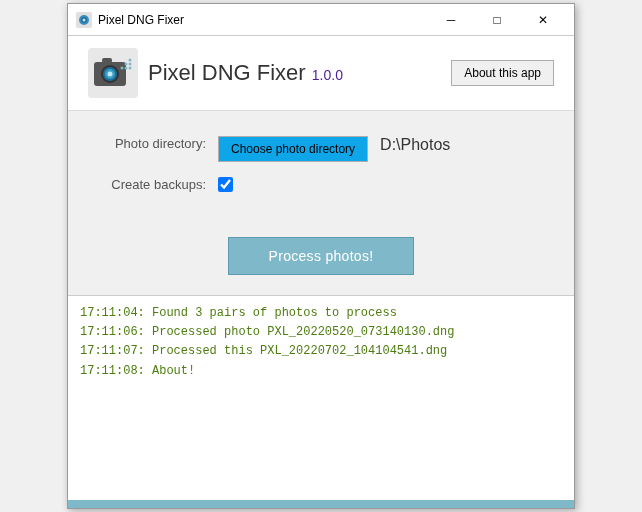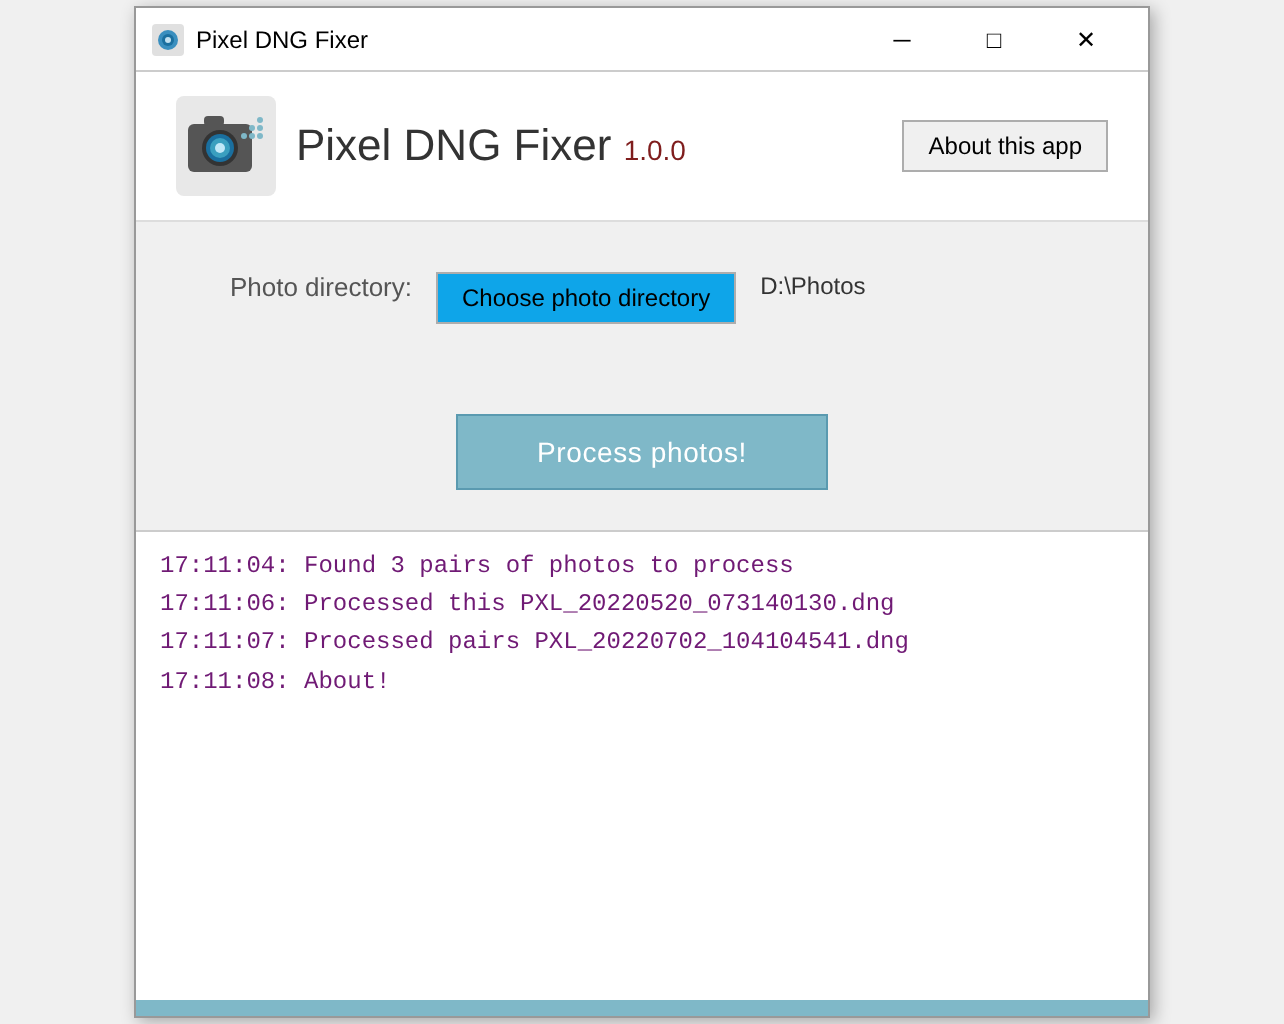--- a/index.html
+++ b/index.html
@@ -139,21 +139,21 @@
       border: 1px solid #adadad;
       padding: 5px 12px;
       font-size: 12px;
       cursor: pointer;
       color: #000;
     }
 
     .dir-path {
       margin-left: 12px;
       color: #333;
-      font-size: 12px;
+      font-size: 16px;
     }
 
     .checkbox-wrapper {
       display: flex;
       align-items: center;
     }
 
     .checkbox-wrapper input[type="checkbox"] {
       width: 15px;
       height: 15px;
@@ -179,21 +179,21 @@
     }
 
     
     .log-area {
       flex: 1;
       background: #ffffff;
       border-top: 1px solid #ccc;
       padding: 8px 12px;
       font-family: 'Consolas', 'Courier New', monospace;
       font-size: 12px;
-      color: #701a75;
+      color: #4d7c0f;
       overflow-y: auto;
       line-height: 1.6;
     }
 
     .log-entry {
       display: block;
     }
 
     
     .bottom-bar {
@@ -240,44 +240,50 @@
           <rect x="14" y="10" width="10" height="5" rx="2" fill="#555"></rect>
 
           <circle cx="34" cy="20" r="1.5" fill="#7fb8c8"></circle>
           <circle cx="38" cy="16" r="1.5" fill="#7fb8c8"></circle>
           <circle cx="38" cy="20" r="1.5" fill="#7fb8c8"></circle>
           <circle cx="42" cy="12" r="1.5" fill="#7fb8c8"></circle>
           <circle cx="42" cy="16" r="1.5" fill="#7fb8c8"></circle>
           <circle cx="42" cy="20" r="1.5" fill="#7fb8c8"></circle>
         </svg>
         <span class="app-title">
-          <span>Pixel DNG Fixer</span>&nbsp;<span style="font-size:14px;color:#7f1d1d;">1.0.0</span>
+          <span>Pixel DNG Fixer</span>&nbsp;<span style="font-size:14px;color:#4c1d95;">1.0.0</span>
         </span>
       </div>
       <button class="about-btn">About this app</button>
     </div>
 
     <div class="main-form">
 
       <div class="form-row">
         <span class="form-label">Photo directory:</span>
         <button class="choose-dir-btn">Choose photo directory</button>
         <span class="dir-path">D:\Photos</span>
       </div>
 
+      <div class="form-row">
+        <span class="form-label">Create backups:</span>
+        <div class="checkbox-wrapper">
+          <input type="checkbox" checked="" style="">
+        </div>
+      </div>
 
     </div>
 
     <div class="process-btn-row">
       <button class="process-btn">Process photos!</button>
     </div>
 
     <div class="log-area" id="log-container">
     <span class="log-entry">17:11:04: Found 3 pairs of photos to process</span>
-        <span class="log-entry">17:11:06: Processed this PXL_20220520_073140130.dng</span>
-        <span class="log-entry">17:11:07: Processed pairs PXL_20220702_104104541.dng</span>
+        <span class="log-entry">17:11:06: Processed photo PXL_20220520_073140130.dng</span>
+        <span class="log-entry">17:11:07: Processed this PXL_20220702_104104541.dng</span>
         <span class="log-entry">17:11:08: About!</span>
       </div>
 
     <div class="bottom-bar"></div>
 
   </div>
 </div>
 
 </body></html>

